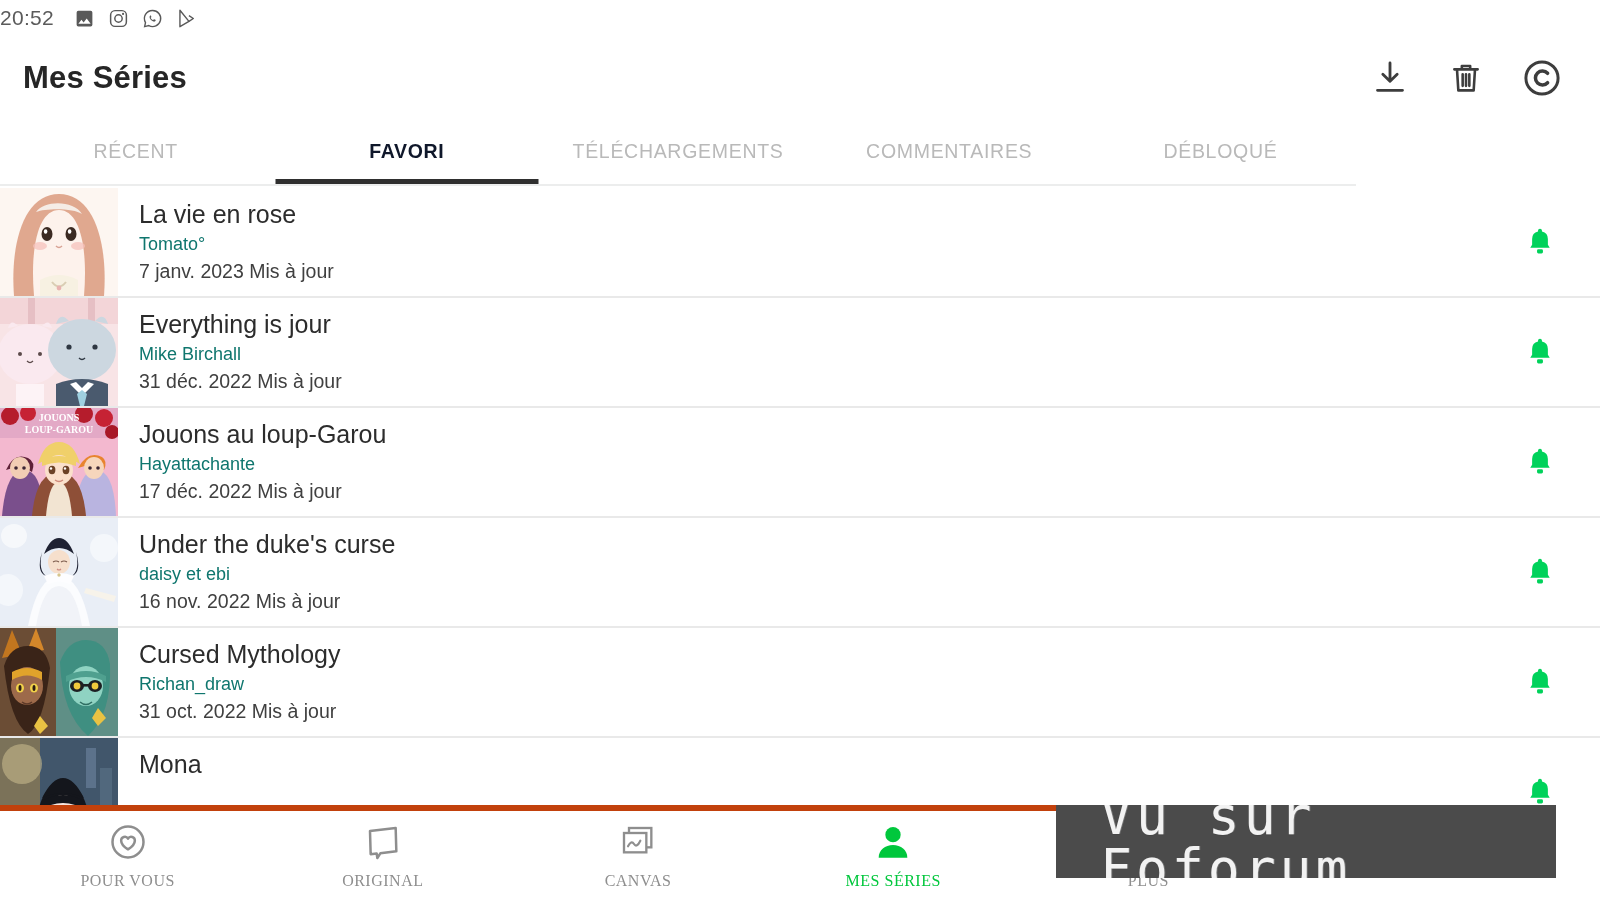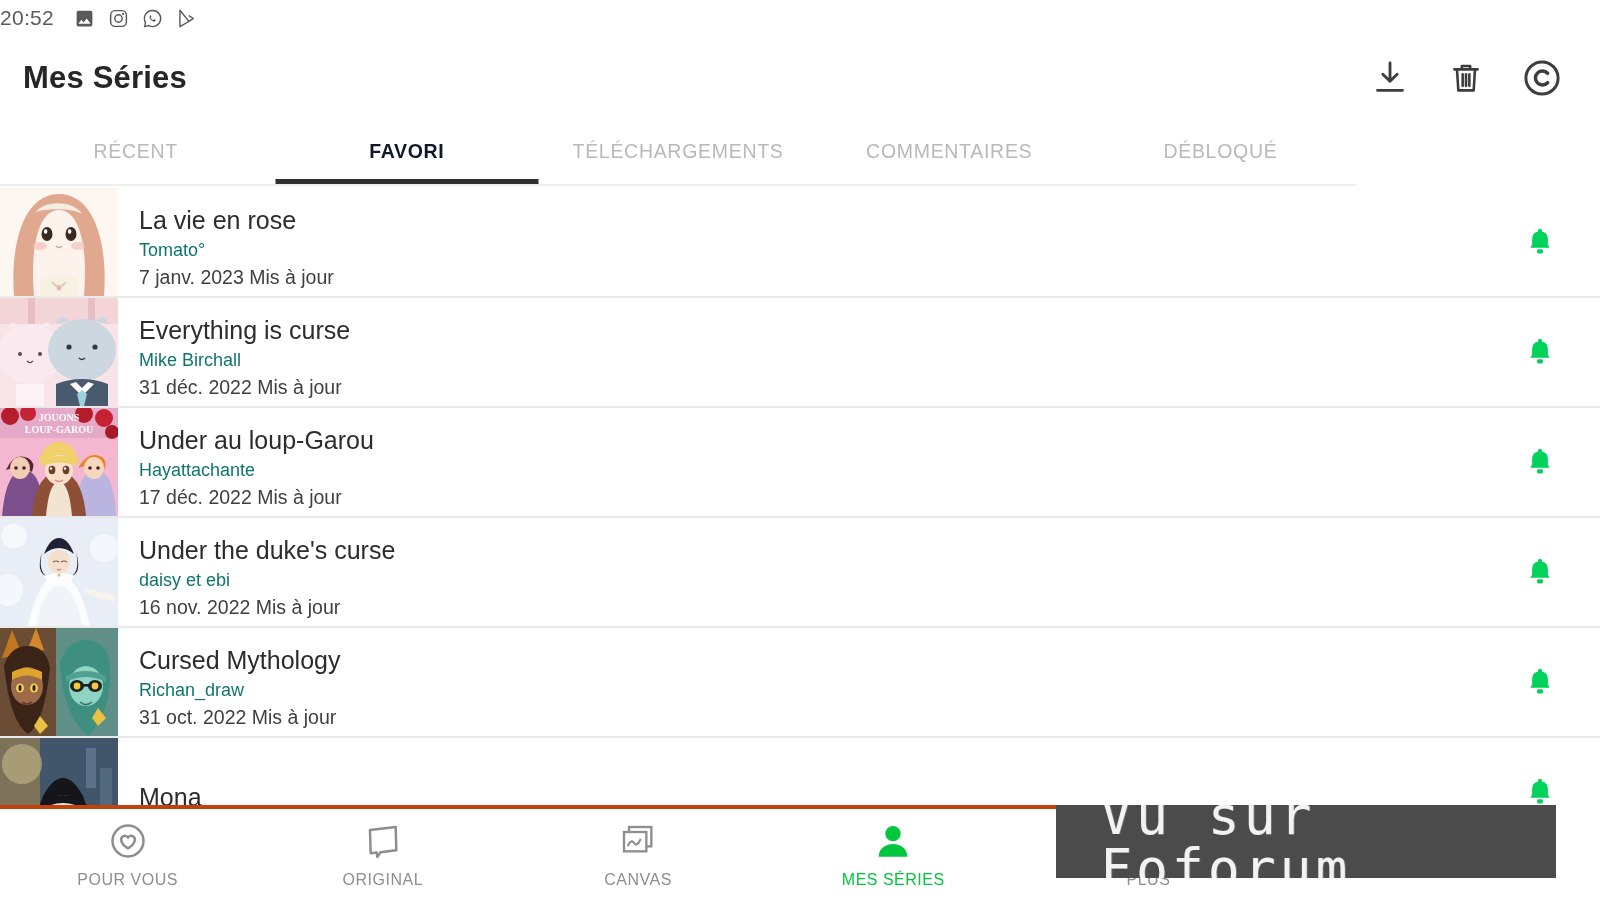--- a/index.html
+++ b/index.html
@@ -66,21 +66,21 @@
   .list {
     position: absolute; top: 188px; left: 0; width: 1600px;
     height: 617px; overflow: hidden; background: #fff;
   }
   .sliver {
     position: absolute; top: -104px; left: 0;
     width: 118px; height: 110px; overflow: hidden;
   }
   .row {
     position: relative; display: flex; height: 110px;
-    border-bottom: 2px solid #e9e9e9; background: #fff; align-items: center;
+    border-bottom: 2px solid #e9e9e9; background: #fff;
   }
   .thumb {
     width: 118px; height: 108px; flex: 0 0 118px; overflow: hidden;
     position: relative; background: #ddd;
   }
   .thumb svg { display: block; width: 118px; height: 108px; }
   .rowbody {
     flex: 1; padding-left: 21px; padding-top: 9px; min-width: 0;
   }
   .r-title {
@@ -95,21 +95,21 @@
   }
   .bellwrap {
     width: 120px; flex: 0 0 120px; display: flex;
     align-items: center; justify-content: center; cursor: pointer;
   }
   .bellwrap svg { display: block; }
 
   
   .bottomnav {
     position: absolute; bottom: 0; left: 0; width: 1276px; height: 95px;
-    display: flex; background: #ffffff; border-top: 4px solid #c2410c;
+    display: flex; background: #ffffff; border-top: 6px solid #c2410c; font-family: Liberation Serif, serif;
   }
   .navitem {
     flex: 1; display: flex; flex-direction: column;
     align-items: center; justify-content: center; gap: 9px; cursor: pointer;
   }
   .navitem .navicon { height: 42px; display: flex; align-items: center; }
   .navitem .navlabel {
     font-size: 16px; color: #8e8e8e; letter-spacing: .5px;
   }
   .navitem.active .navlabel { color: #00c73c; }
@@ -277,21 +277,21 @@
           <path d="M108 26 q-4 -13 -13 -3 z" fill="#ccd7e0"></path>
           <circle cx="69" cy="49" r="2.6" fill="#2e3742"></circle>
           <circle cx="95" cy="49" r="2.6" fill="#2e3742"></circle>
           <path d="M79 60 q3 3 6 0" stroke="#2e3742" stroke-width="1.4" fill="none"></path>
           <path d="M56 86 q26 -10 52 0 l0 22 l-52 0 Z" fill="#4a5a6e"></path>
           <path d="M70 86 l12 12 l12 -12 l-6 -2 l-6 6 l-6 -6 z" fill="#ffffff"></path>
           <path d="M82 92 l5 4 l-3 12 l-4 0 l-3 -12 z" fill="#9fd0e0"></path>
         </svg>
       </div>
       <div class="rowbody">
-        <div class="r-title">Everything is curse</div>
+        <div class="r-title">Everything is jour</div>
         <div class="r-author">Mike Birchall</div>
         <div class="r-date">31 déc. 2022 Mis à jour</div>
       </div>
       <div class="bellwrap">
         <span>
           <svg width="30" height="32" viewBox="0 0 24 26">
               <path d="M12 2.2c-.9 0-1.6.7-1.6 1.6v.7A6.2 6.2 0 0 0 5.6 10.6v4.6l-1.5 2.5h15.8l-1.5-2.5v-4.6A6.2 6.2 0 0 0 13.6 4.5v-.7c0-.9-.7-1.6-1.6-1.6z" fill="#00d25b"></path>
               <rect x="9.6" y="18.9" width="4.8" height="3.4" rx="1.1" fill="#00d25b"></rect>
             </svg>
         </span>
@@ -326,21 +326,21 @@
           <ellipse cx="59" cy="62" rx="14" ry="15" fill="#fae0cb"></ellipse>
           <path d="M42 52 q17 -8 34 0 l0 6 q-17 -7 -34 0z" fill="#f0d06a"></path>
           <ellipse cx="52" cy="62" rx="3.4" ry="4.2" fill="#6b4226"></ellipse>
           <ellipse cx="66" cy="62" rx="3.4" ry="4.2" fill="#6b4226"></ellipse>
           <circle cx="51" cy="60.5" r="1.2" fill="#fff"></circle>
             <circle cx="65" cy="60.5" r="1.2" fill="#fff"></circle>
           <path d="M55 72 q4 3 8 0" stroke="#cf8a7b" stroke-width="1.3" fill="none"></path>
         </svg>
       </div>
       <div class="rowbody">
-        <div class="r-title">Under au loup-Garou</div>
+        <div class="r-title">Jouons au loup-Garou</div>
         <div class="r-author">Hayattachante</div>
         <div class="r-date">17 déc. 2022 Mis à jour</div>
       </div>
       <div class="bellwrap">
         <span>
           <svg width="30" height="32" viewBox="0 0 24 26">
               <path d="M12 2.2c-.9 0-1.6.7-1.6 1.6v.7A6.2 6.2 0 0 0 5.6 10.6v4.6l-1.5 2.5h15.8l-1.5-2.5v-4.6A6.2 6.2 0 0 0 13.6 4.5v-.7c0-.9-.7-1.6-1.6-1.6z" fill="#00d25b"></path>
               <rect x="9.6" y="18.9" width="4.8" height="3.4" rx="1.1" fill="#00d25b"></rect>
             </svg>
         </span>

